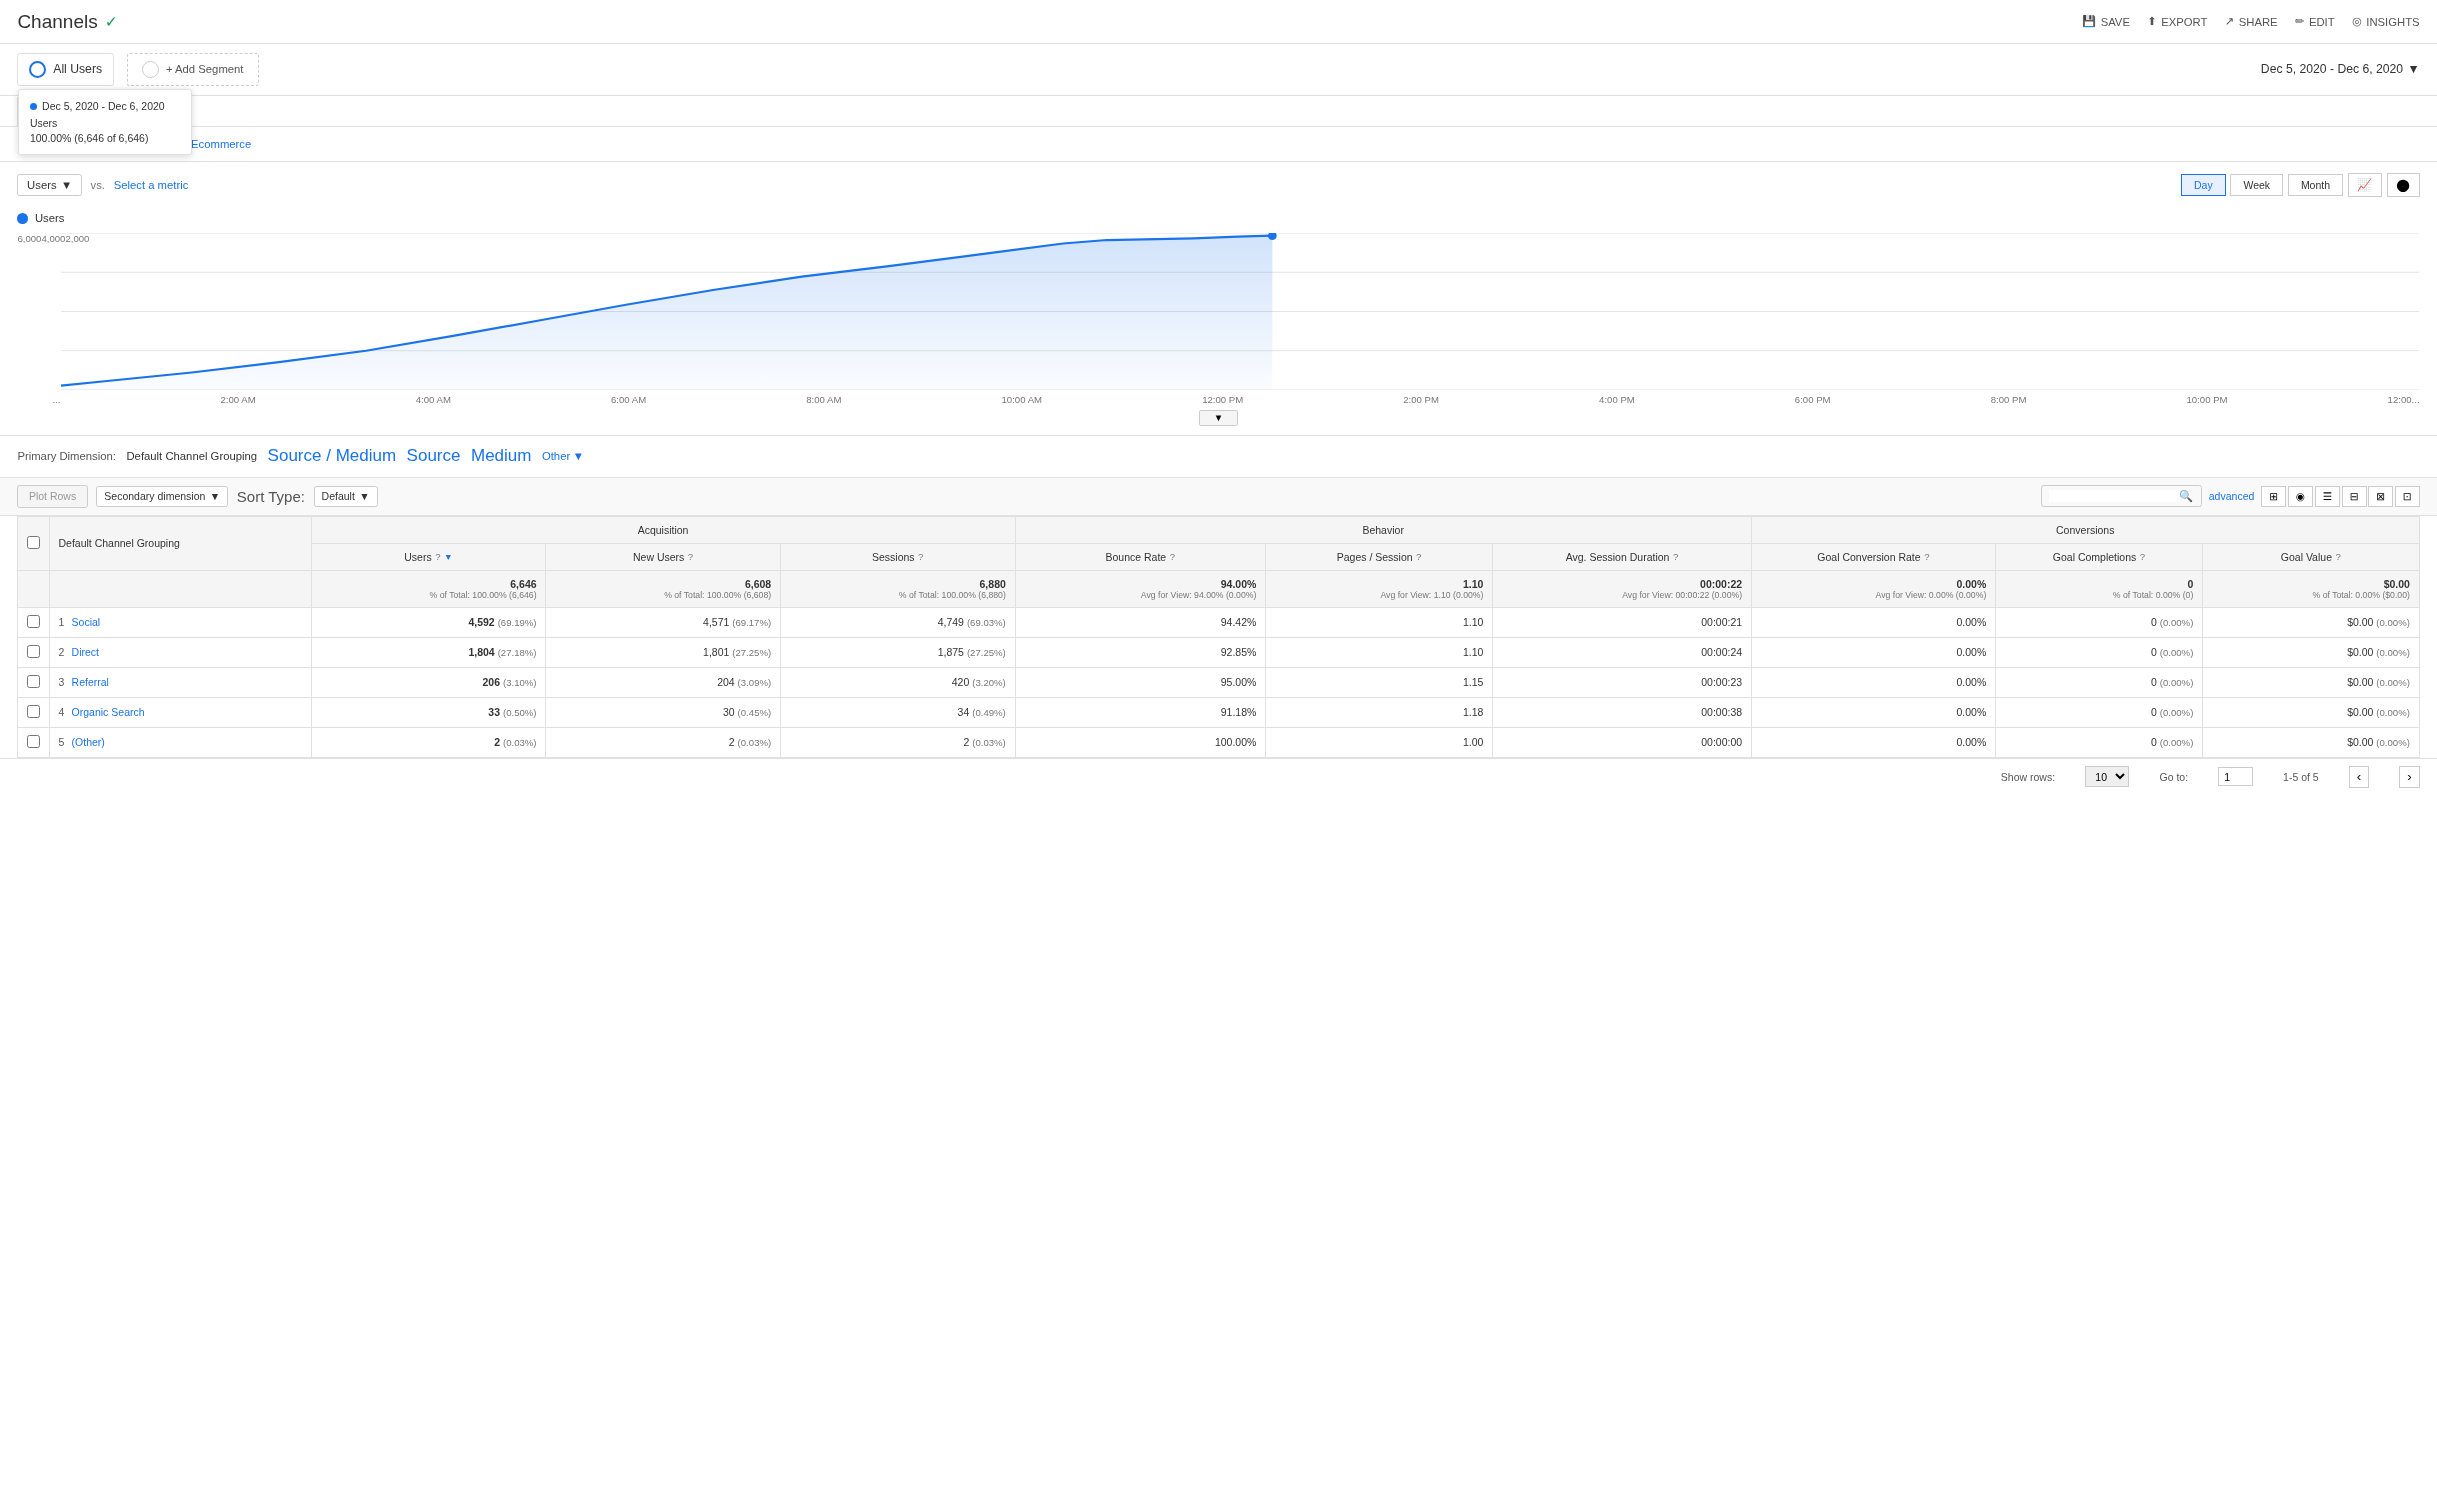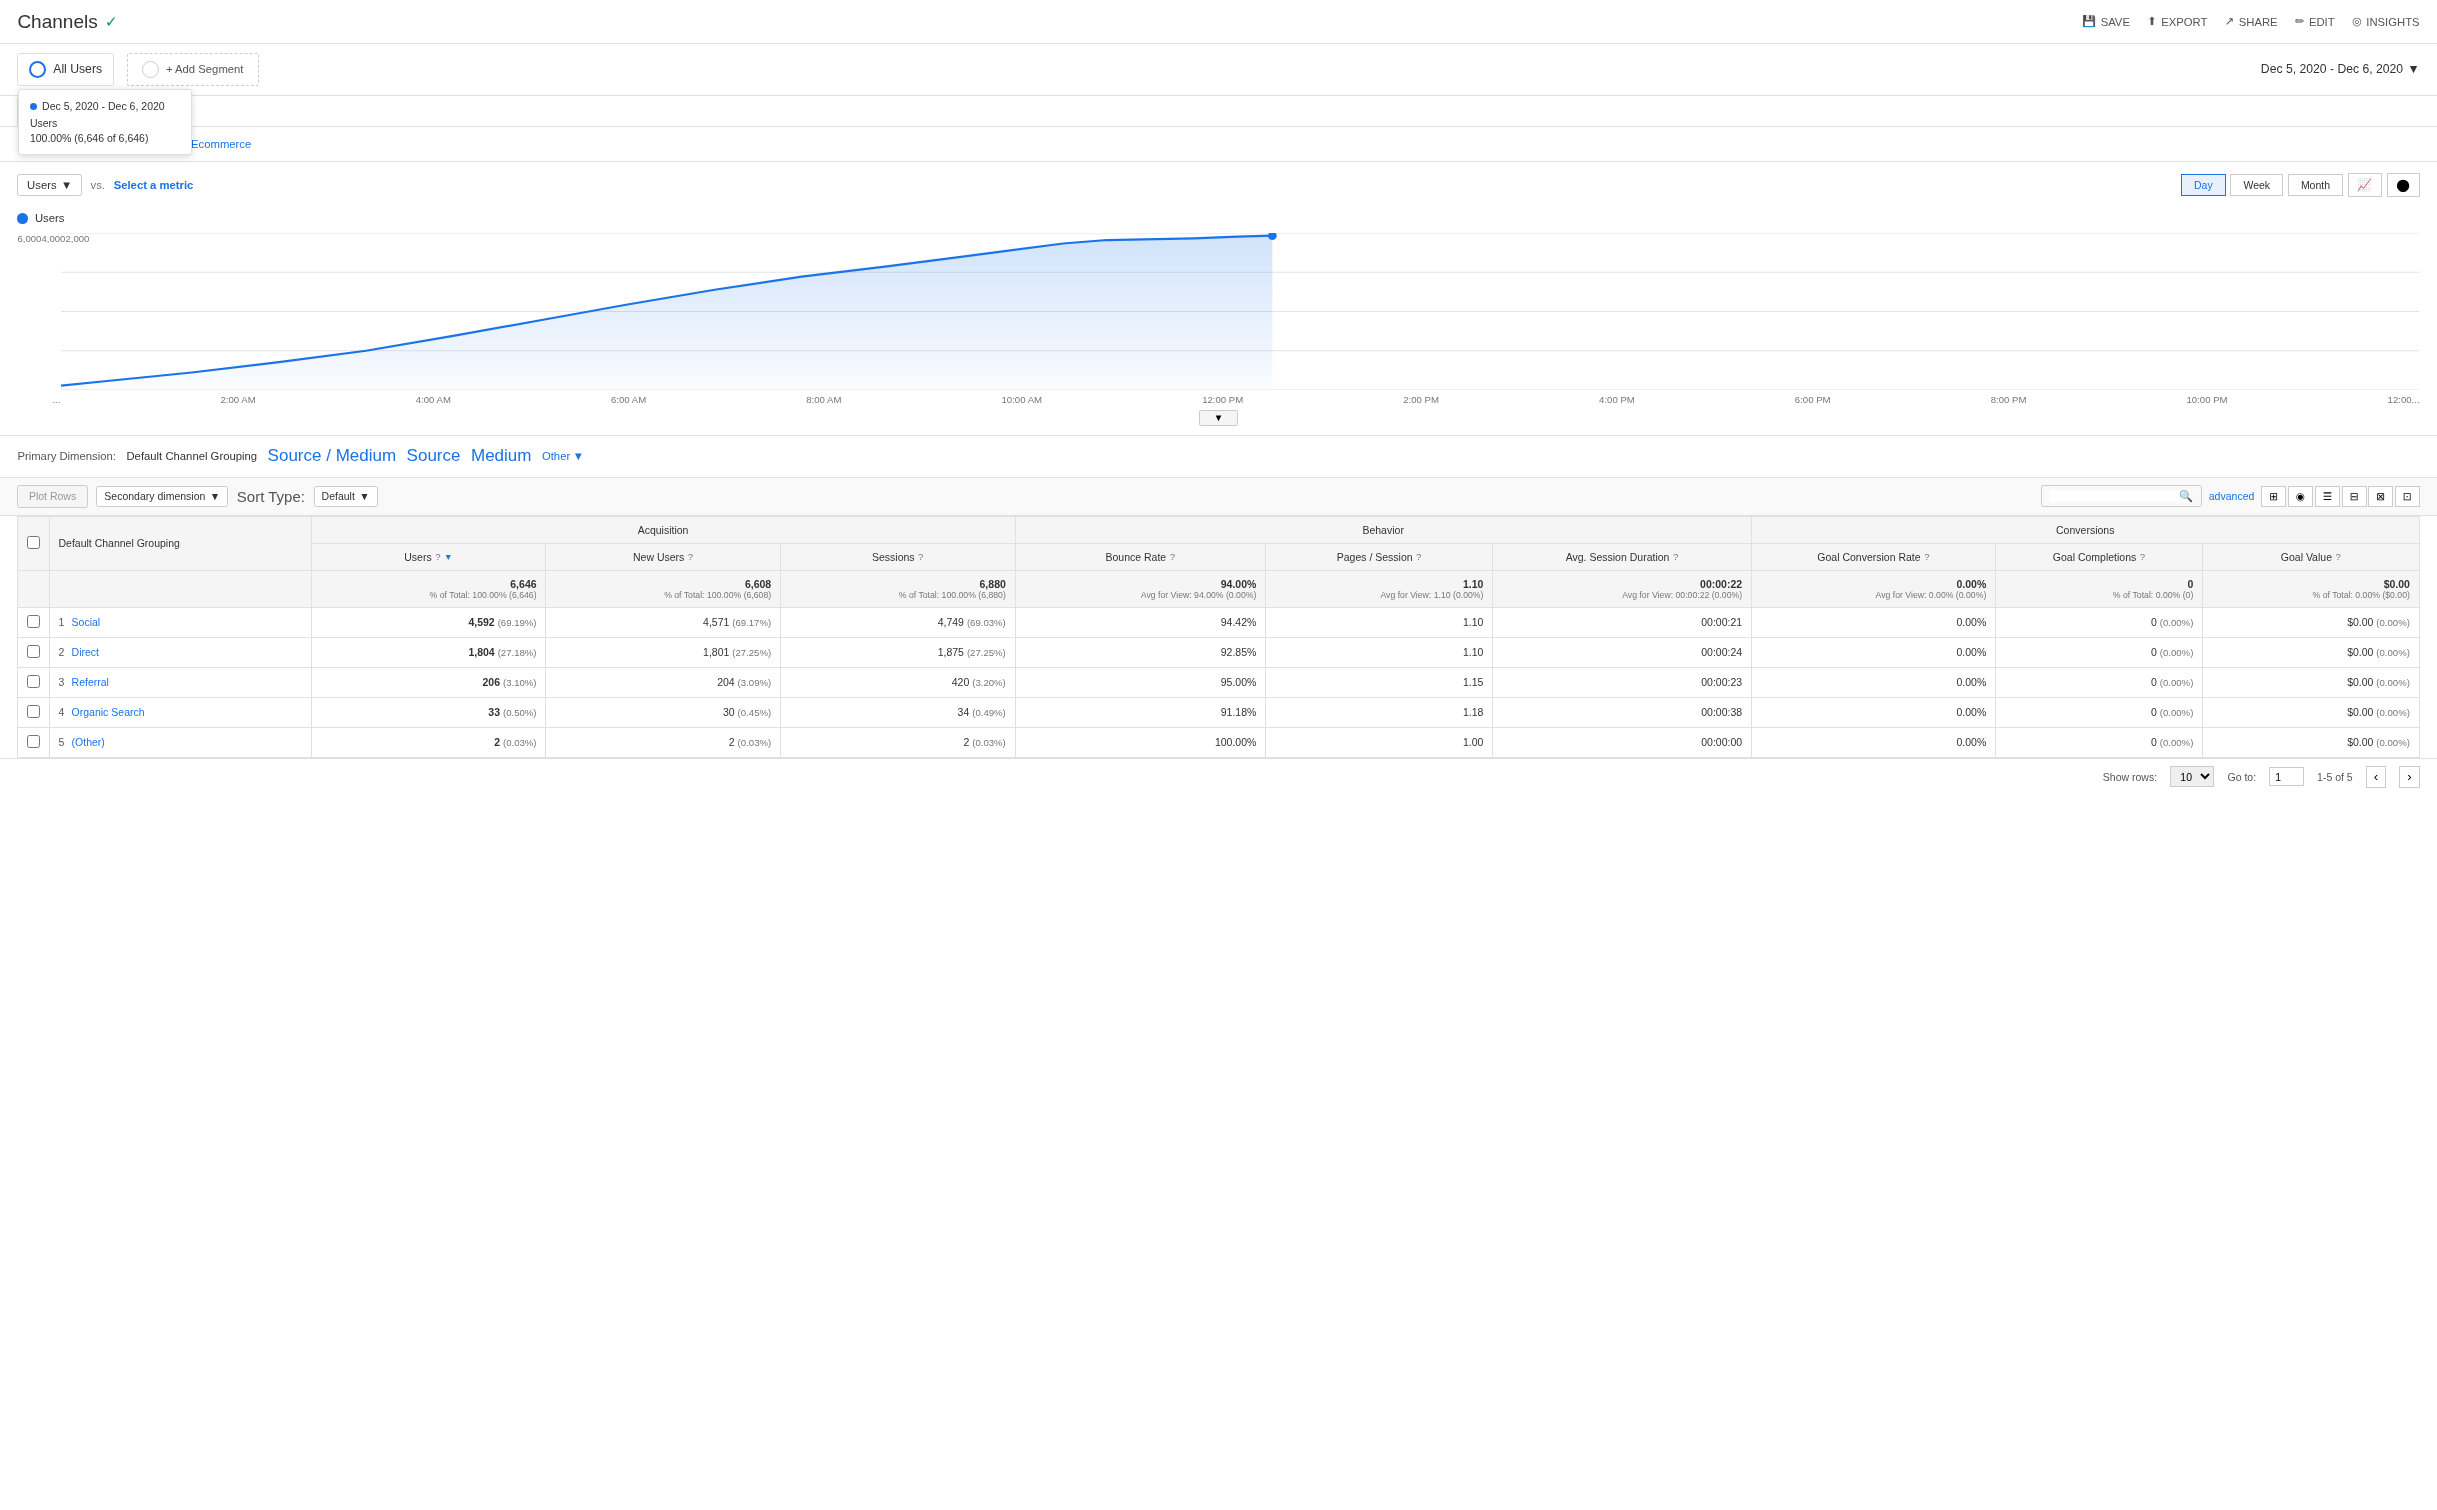--- a/index.html
+++ b/index.html
@@ -26,21 +26,21 @@
     .tabs { display: flex; align-items: center; padding: 0 17.4px; border-bottom: 0.9px solid #e0e0e0; }
     .tab { padding: 10.5px 14px; cursor: pointer; color: #555; font-size: 11.3px; border-bottom: 1.7px solid transparent; }
     .tab.active { color: #333; font-weight: 500; }
     .tab-link { padding: 10.5px 14px; cursor: pointer; color: #1a73e8; font-size: 11.3px; text-decoration: none; border-bottom: 1.7px solid transparent; }
     
     
     .chart-controls { display: flex; align-items: center; justify-content: space-between; padding: 10.5px 17.4px; }
     .chart-controls-left { display: flex; align-items: center; gap: 8.7px; }
     .metric-select { display: flex; align-items: center; gap: 4.4px; border: 0.9px solid #ccc; border-radius: 2.6px; padding: 4.4px 8.7px; cursor: pointer; font-size: 11.3px; }
     .vs-text { color: #777; font-size: 11.3px; }
-    .select-metric-link { color: #1a73e8; cursor: pointer; font-size: 11.3px; font-weight: bold; }
+    .select-metric-link { color: #1a73e8; cursor: pointer; font-size: 11.3px; }
     .chart-controls-right { display: flex; align-items: center; gap: 4.4px; }
     .time-btn { padding: 4.4px 12.2px; border: 0.9px solid #ccc; background: #fff; cursor: pointer; font-size: 10.5px; color: #333; }
     .time-btn.active { background: #e8f0fe; border-color: #1a73e8; color: #1a73e8; }
     .chart-type-btn { padding: 4.4px 8.7px; border: 0.9px solid #ccc; background: #fff; cursor: pointer; font-size: 12.2px; }
     
     
     .chart-area { padding: 0 17.4px 8.7px 17.4px; position: relative; }
     .chart-legend { display: flex; align-items: center; gap: 7px; padding: 4.4px 0 8.7px 0; }
     .legend-dot { width: 10.5px; height: 10.5px; border-radius: 50%; background: #1a73e8; }
     .legend-label { font-size: 11.3px; color: #333; }
@@ -77,21 +77,21 @@
     .col-group-acquisition { background: #e8f5e9; }
     .col-group-behavior { background: #e3f2fd; }
     .col-group-conversions { background: #fff3e0; }
     .totals-row { background: #f5f5f5; font-weight: 500; }
     .totals-row td { border: 0.9px solid #e0e0e0; padding: 7px 8.7px; text-align: right; }
     .totals-row td.name-col { text-align: left; }
     .sub-text { font-size: 8.7px; color: #777; display: block; }
     .row-num { color: #555; margin-right: 4.4px; }
     
     
-    .table-footer { display: flex; align-items: center; justify-content: flex-end; padding: 7px 17.4px; border-top: 0.9px solid #e0e0e0; gap: 13px; font-size: 10.5px; color: #555; }
+    .table-footer { display: flex; align-items: center; justify-content: flex-end; padding: 7px 17.4px; border-top: 0.9px solid #e0e0e0; gap: 30px; font-size: 10.5px; color: #555; }
     .footer-select { border: 0.9px solid #ccc; padding: 2.6px 5.2px; font-size: 10.5px; }
     .footer-nav-btn { padding: 2.6px 7px; border: 0.9px solid #ccc; cursor: pointer; background: #fff; }
     
     .checkbox-col { width: 26px; text-align: center; }
     .th-with-icon { display: flex; align-items: center; justify-content: center; gap: 3.5px; }
     .help-icon { color: #777; font-size: 9.6px; cursor: help; }
     
     .down-arrow { color: #1a73e8; font-size: 8.7px; }
     
     

